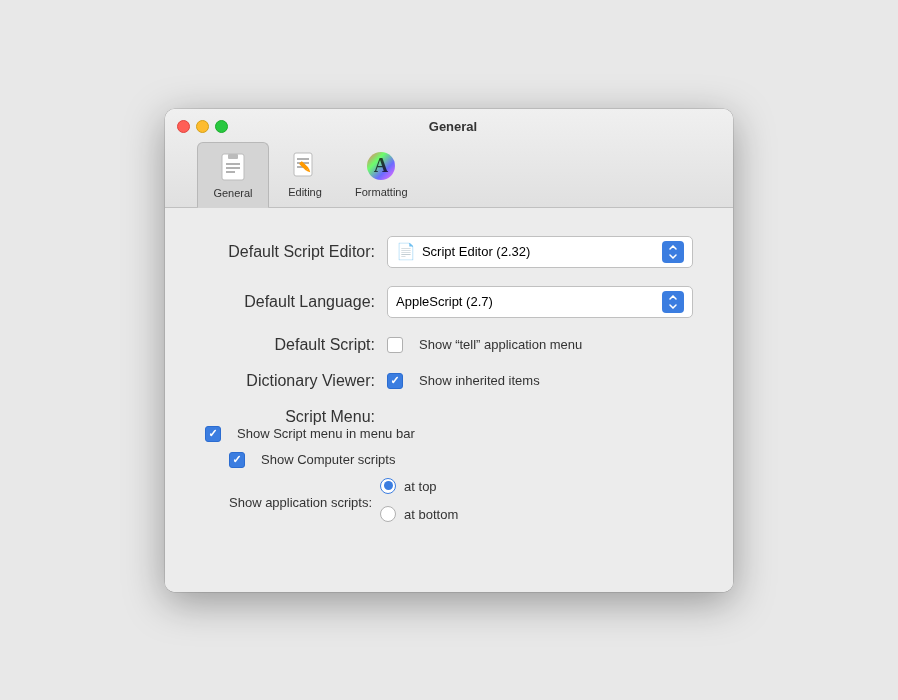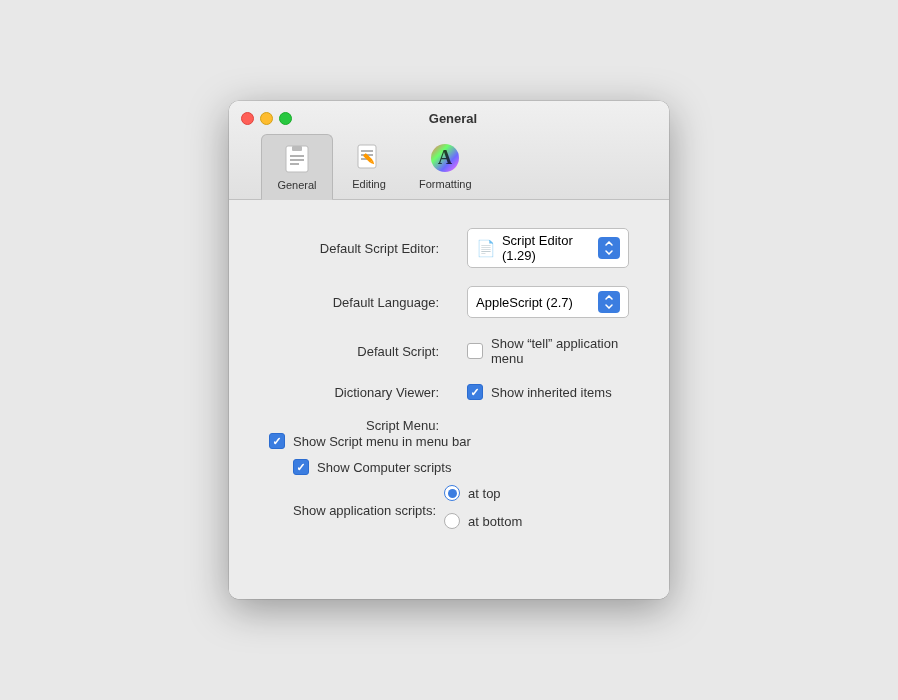--- a/index.html
+++ b/index.html
@@ -9,21 +9,21 @@
       font-size: 13px;
       background: #e8e8e8;
       display: flex;
       justify-content: center;
       align-items: center;
       width: 898px;
       height: 700px;
     }
 
     .window {
-      width: 440px;
+      width: 568px;
       background: #ffffff;
       border-radius: 10px;
       box-shadow: 0 10px 40px rgba(0,0,0,0.35), 0 0 0 0.5px rgba(0,0,0,0.2);
       overflow: hidden;
     }
 
     
     .title-bar {
       background: linear-gradient(to bottom, #f0f0f0, #e0e0e0);
       padding: 10px 12px 0 12px;
@@ -109,23 +109,23 @@
 
     .form-row {
       display: flex;
       align-items: center;
       margin-bottom: 18px;
     }
 
     .form-label {
       text-align: right;
       min-width: 170px;
-      margin-right: 28px;
-      color: #333;
-      font-size: 13px;
+      margin-right: 12px;
+      color: #333;
+      font-size: 16px;
     }
 
     .form-control {
       flex: 1;
     }
 
     
     .dropdown {
       display: flex;
       align-items: center;
@@ -158,21 +158,21 @@
     }
 
     .dropdown-icon {
       font-size: 16px;
     }
 
     
     .checkbox-wrapper {
       display: flex;
       align-items: center;
-      gap: 8px;
+      gap: 16px;
     }
 
     .checkbox {
       width: 16px;
       height: 16px;
       border: 1px solid #b0b0b0;
       border-radius: 3px;
       background: white;
       display: flex;
       align-items: center;
@@ -335,21 +335,21 @@
   </div>
 
   <div class="content">
 
     <div class="form-row">
       <div class="form-label">Default Script Editor:</div>
       <div class="form-control">
         <div class="dropdown">
           <div class="dropdown-left">
             <span class="dropdown-icon">📄</span>
-            <span>Script Editor (1.29)</span>
+            <span>Script Editor (2.32)</span>
           </div>
           <div class="dropdown-arrow">
             <svg width="10" height="14" viewBox="0 0 10 14">
                 <path d="M2 4l3-3 3 3M2 10l3 3 3-3" stroke="white" stroke-width="1.5" fill="none" stroke-linecap="round"></path>
               </svg>
           </div>
         </div>
       </div>
     </div>
 

